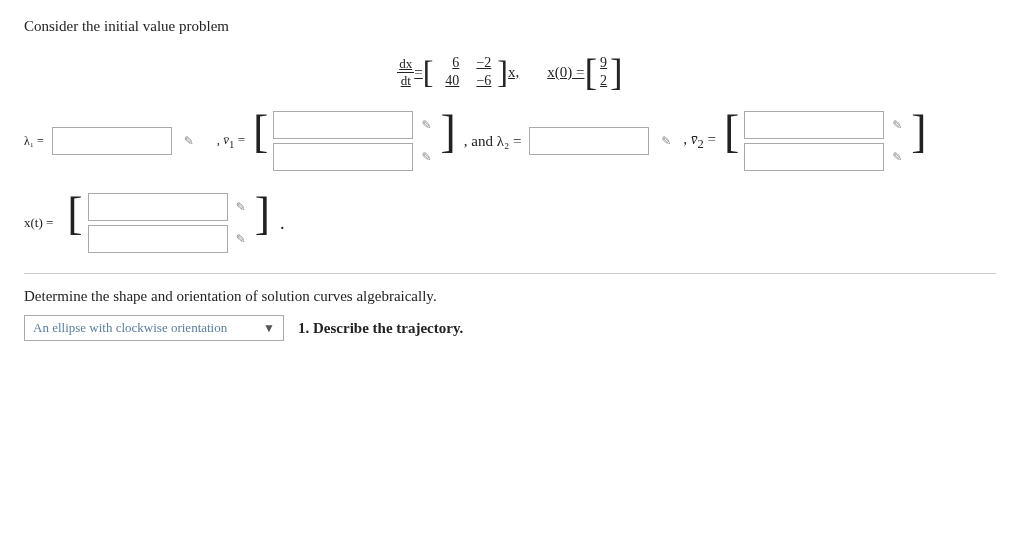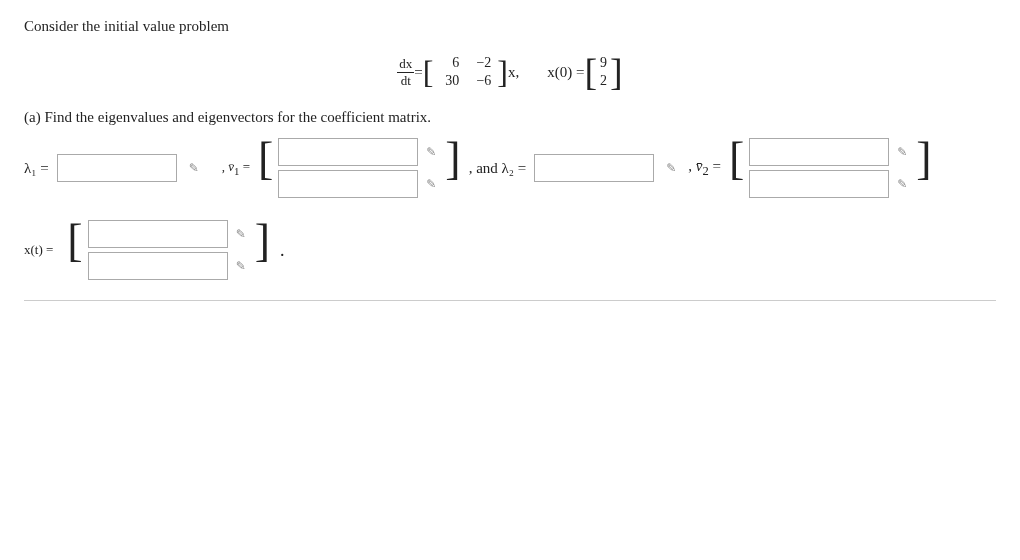--- a/index.html
+++ b/index.html
@@ -12,20 +12,21 @@
       min-height: 560px;
       padding: 18px 24px 18px 24px;
     }
     .section { margin-bottom: 18px; }
     .problem-title { font-size: 15px; margin-bottom: 12px; }
     .equation-line {
       display: flex;
       align-items: center;
       justify-content: center;
       margin: 8px 0 18px 0;
+      text-decoration: underline;
     }
     .frac {
       display: inline-flex;
       flex-direction: column;
       align-items: center;
       font-size: 13px;
     }
     .frac .num { border-bottom: 1.5px solid #222; padding: 0 2px; text-align: center; }
     .frac .den { padding: 0 2px; text-align: center; }
     .bracket-wrap {
@@ -57,21 +58,21 @@
     }
     .matrix-cell { min-width: 20px; text-align: right; }
     .part-label { font-size: 15px; margin-bottom: 10px; }
     .eigenval-line {
       display: flex;
       align-items: center;
       gap: 8px;
       margin-bottom: 14px;
       flex-wrap: wrap;
     }
-    .lambda-sym { font-size: 15px; text-align: center; }
+    .lambda-sym { font-size: 12px; text-align: center; }
     .input-box {
       border: 1px solid #aaa;
       min-width: 120px;
       height: 28px;
       display: inline-block;
       background: #fff;
     }
     .pencil-icon {
       display: inline-flex;
       align-items: center;
@@ -171,42 +172,41 @@
   <span>=</span>
 
   <span class="bracket-wrap">
     <span class="bracket-left">[</span>
     <span class="matrix-content">
       <span class="matrix-row">
         <span class="matrix-cell">6</span>
         <span class="matrix-cell">−2</span>
       </span>
       <span class="matrix-row">
-        <span class="matrix-cell">30</span>
+        <span class="matrix-cell">40</span>
         <span class="matrix-cell">−6</span>
       </span>
     </span>
     <span class="bracket-right">]</span>
   </span>
   <span>x,</span>
 
   <span style="margin-left:28px;">x(0) =</span>
 
   <span class="x0-matrix">
     <span class="bold-bracket">[</span>
     <span class="x0-content">
       <span style="font-size:14px;">9</span>
       <span style="font-size:14px;">2</span>
     </span>
     <span class="bold-bracket">]</span>
   </span>
 </div>
 
 <div class="section">
-  <p class="part-label">(a) Find the eigenvalues and eigenvectors for the coefficient matrix.</p>
 
   <div class="eigenval-line">
 
     <span class="lambda-sym">λ₁ =</span>
     <span class="input-box"></span>
     <span class="pencil-icon">✎</span>
 
     <span style="font-size:13px;margin-left:11px;">, <em>v̄</em><sub>1</sub> =</span>
 
     <span class="vec-bracket-wrap">
@@ -266,14 +266,22 @@
       </span>
       <span class="vec-bracket-right">]</span>
     </span>
     <span style="font-size:18px; margin-left:4px;">.</span>
   </div>
 </div>
 
 <hr class="divider">
 
 <div class="section">
-
+  <p class="part-label">Determine the shape and orientation of solution curves algebraically.</p>
+
+  <div style="display:flex; align-items:center; gap:0; margin-top:8px;">
+    <span class="dropdown-wrap">
+      <span class="dropdown-label">An ellipse with clockwise orientation</span>
+      <span class="dropdown-arrow">▼</span>
+    </span>
+    <span class="describe-text">1. Describe the trajectory.</span>
+  </div>
 </div>
 
 </body></html>

